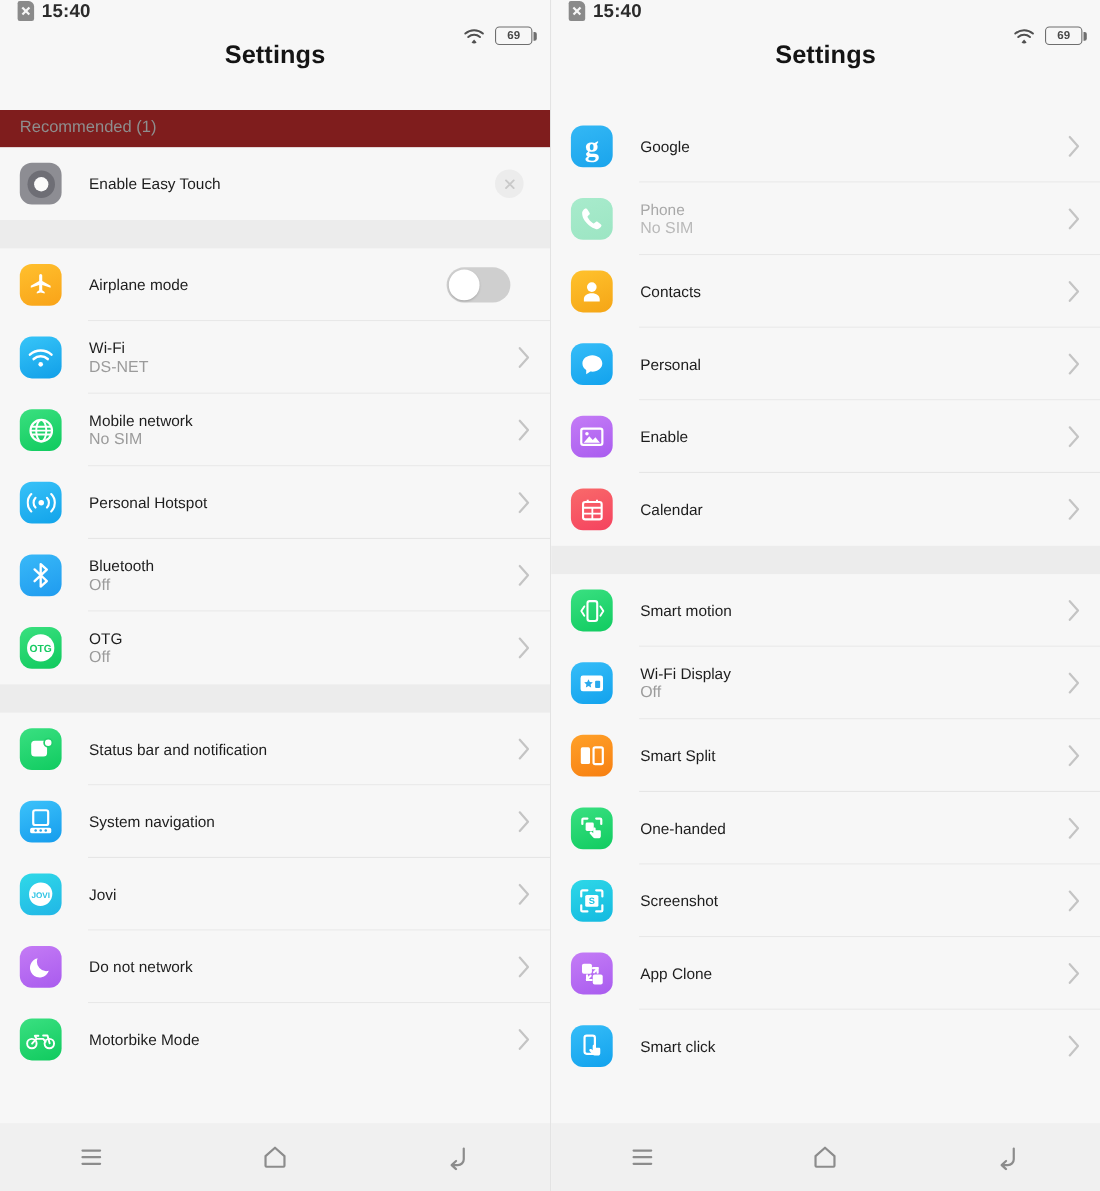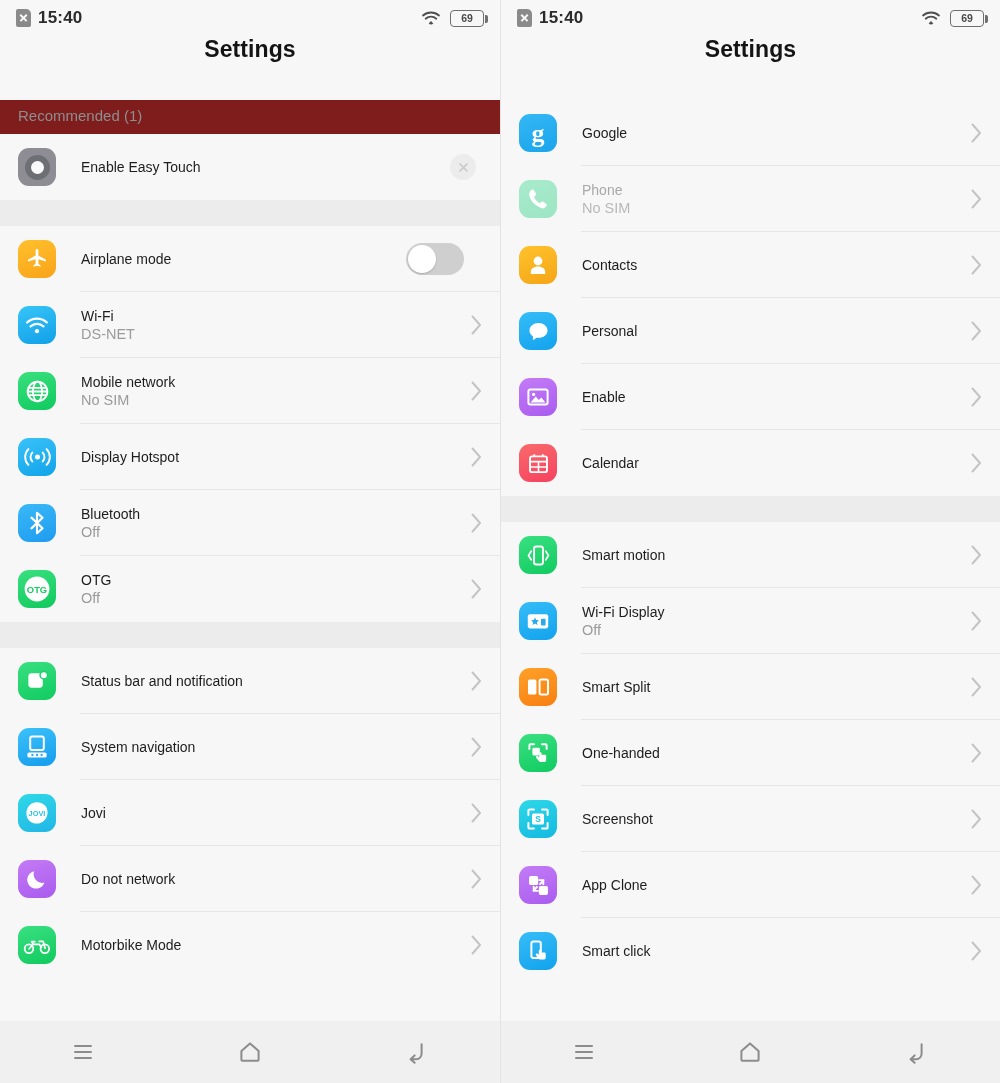--- a/index.html
+++ b/index.html
@@ -16,21 +16,21 @@
     position: relative;
     background: #f7f7f7;
     display: flex; flex-direction: column;
     overflow: hidden;
   }
   .phone.right { border-left: 1px solid #e3e3e3; }
 
   
   .statusbar {
     height: 36px; flex: 0 0 36px;
-    display: flex; align-items: center;
+    display: flex; align-items: flex-start;
     padding: 0 16px;
     background: #f7f7f7;
     position: relative;
   }
   .sb-left { display: flex; align-items: center; gap: 7px; }
   .sim-x {
     width: 15px; height: 18px;
     background: #8a8a8a;
     border-radius: 2px 5px 2px 2px;
     position: relative;
@@ -38,21 +38,21 @@
   }
   .sim-x::before, .sim-x::after {
     content: ""; position: absolute;
     left: 3px; top: 8px;
     width: 9px; height: 1.8px;
     background: #f7f7f7;
   }
   .sim-x::before { transform: rotate(45deg); }
   .sim-x::after  { transform: rotate(-45deg); }
   .clock { font-size: 17px; font-weight: bold; color: #2b2b2b; letter-spacing: .2px; }
-  .sb-right { margin-left: auto; display: flex; align-items: center; gap: 9px; }
+  .sb-right { margin-left: auto; display: flex; align-items: center; gap: 9px; margin-top: 24px; }
   .wifi-ic { width: 20px; height: 16px; display: block; }
   .battery {
     width: 34px; height: 17px;
     border: 1.6px solid #6e6e6e;
     border-radius: 4px;
     position: relative;
     display: flex; align-items: center; justify-content: center;
   }
   .battery::after {
     content: ""; position: absolute; right: -5px; top: 4px;
@@ -249,21 +249,21 @@
         </div>
         <div class="row">
           <div class="ico" style="background: linear-gradient(160deg, rgb(57, 194, 248), rgb(17, 163, 234));">
             <svg width="27" height="22" viewBox="0 0 28 22">
               <circle cx="14" cy="11" r="2.6" fill="#fff"></circle>
               <path fill="none" stroke="#fff" stroke-width="2" stroke-linecap="round" d="M8.6 6.4a6.7 6.7 0 000 9.2M19.4 6.4a6.7 6.7 0 010 9.2"></path>
               <path fill="none" stroke="#fff" stroke-width="2" stroke-linecap="round" d="M4.6 2.8a11.6 11.6 0 000 16.4M23.4 2.8a11.6 11.6 0 010 16.4"></path>
             </svg>
           </div>
           <div class="labels">
-            <div class="title">Display Hotspot</div>
+            <div class="title">Personal Hotspot</div>
           </div>
           <div class="chev">
             <svg width="13" height="22" viewBox="0 0 13 22">
               <path fill="none" stroke="#c4c4c4" stroke-width="2" stroke-linecap="round" stroke-linejoin="round" d="M2.5 2.5L10 11l-7.5 8.5"></path>
             </svg>
           </div>
           <div class="divider"></div>
         </div>
         <div class="row">
           <div class="ico" style="background: linear-gradient(160deg, rgb(57, 185, 248), rgb(31, 155, 239));">

